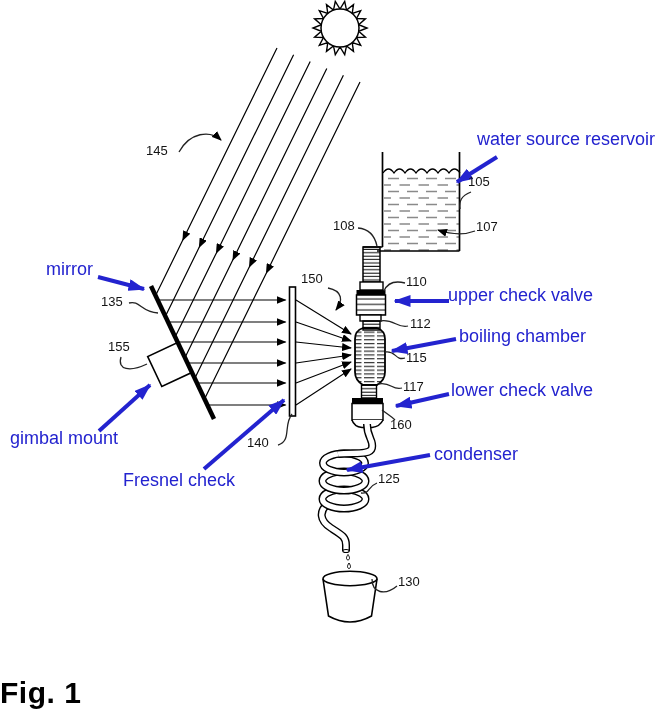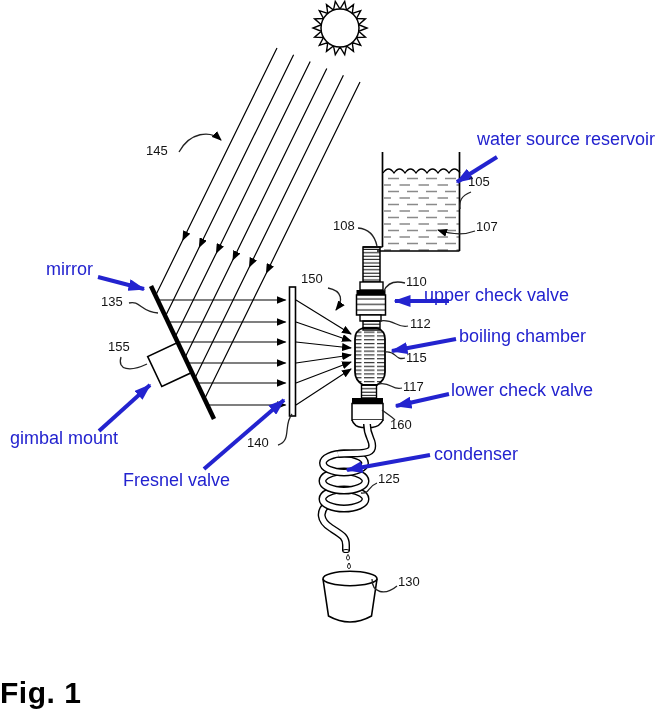--- a/index.html
+++ b/index.html
@@ -166,27 +166,27 @@
       <line x1="456" y1="339" x2="392" y2="351" marker-end="url(#mB)"></line>
       <line x1="449" y1="394" x2="396" y2="406" marker-end="url(#mB)"></line>
       <line x1="430" y1="455" x2="347" y2="470" marker-end="url(#mB)"></line>
       <line x1="98" y1="277" x2="144" y2="289" marker-end="url(#mB)"></line>
       <line x1="99" y1="431" x2="150" y2="385" marker-end="url(#mB)"></line>
       <line x1="204" y1="469" x2="284" y2="400" marker-end="url(#mB)"></line>
     </g>
   </svg>
 
   <div class="lbl-blue" style="left:477px;top:130px">water source reservoir</div>
-  <div class="lbl-blue" style="left:424px;top:286px">upper check valve</div>
+  <div class="lbl-blue" style="left:448px;top:286px">upper check valve</div>
   <div class="lbl-blue" style="left:459px;top:327px">boiling chamber</div>
   <div class="lbl-blue" style="left:451px;top:381px">lower check valve</div>
   <div class="lbl-blue" style="left:434px;top:445px">condenser</div>
   <div class="lbl-blue" style="left:46px;top:260px">mirror</div>
   <div class="lbl-blue" style="left:10px;top:429px">gimbal mount</div>
-  <div class="lbl-blue" style="left:123px;top:471px">Fresnel valve</div>
+  <div class="lbl-blue" style="left:123px;top:471px">Fresnel check</div>
 
   <div class="lbl-num" style="left:146px;top:144px">145</div>
   <div class="lbl-num" style="left:101px;top:295px">135</div>
   <div class="lbl-num" style="left:108px;top:340px">155</div>
   <div class="lbl-num" style="left:247px;top:436px">140</div>
   <div class="lbl-num" style="left:301px;top:272px">150</div>
   <div class="lbl-num" style="left:333px;top:219px">108</div>
   <div class="lbl-num" style="left:468px;top:175px">105</div>
   <div class="lbl-num" style="left:476px;top:220px">107</div>
   <div class="lbl-num" style="left:406px;top:275px">110</div>

